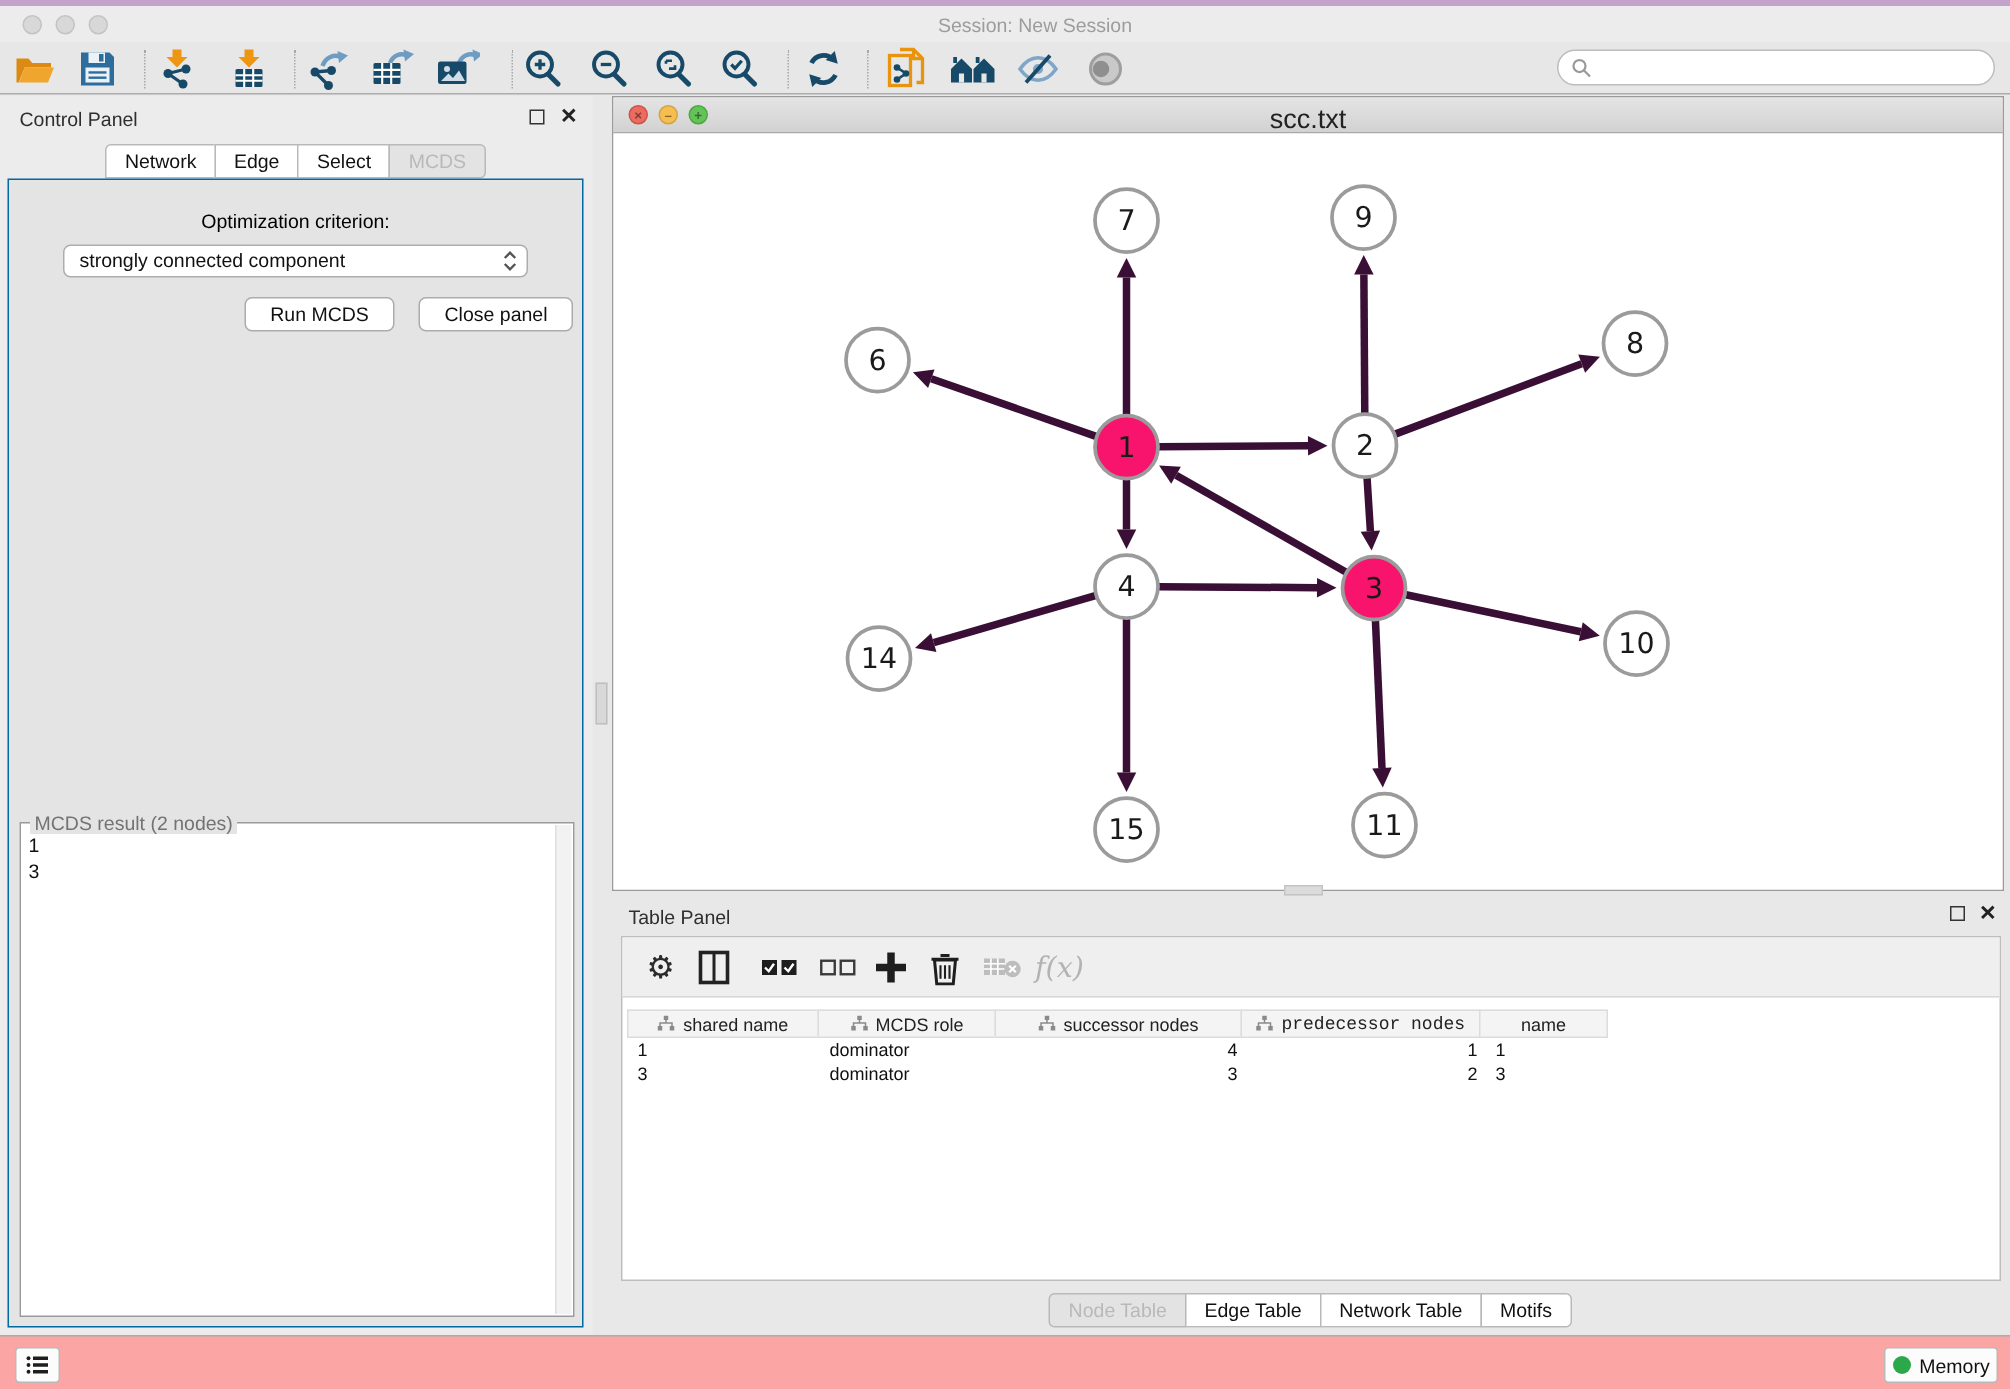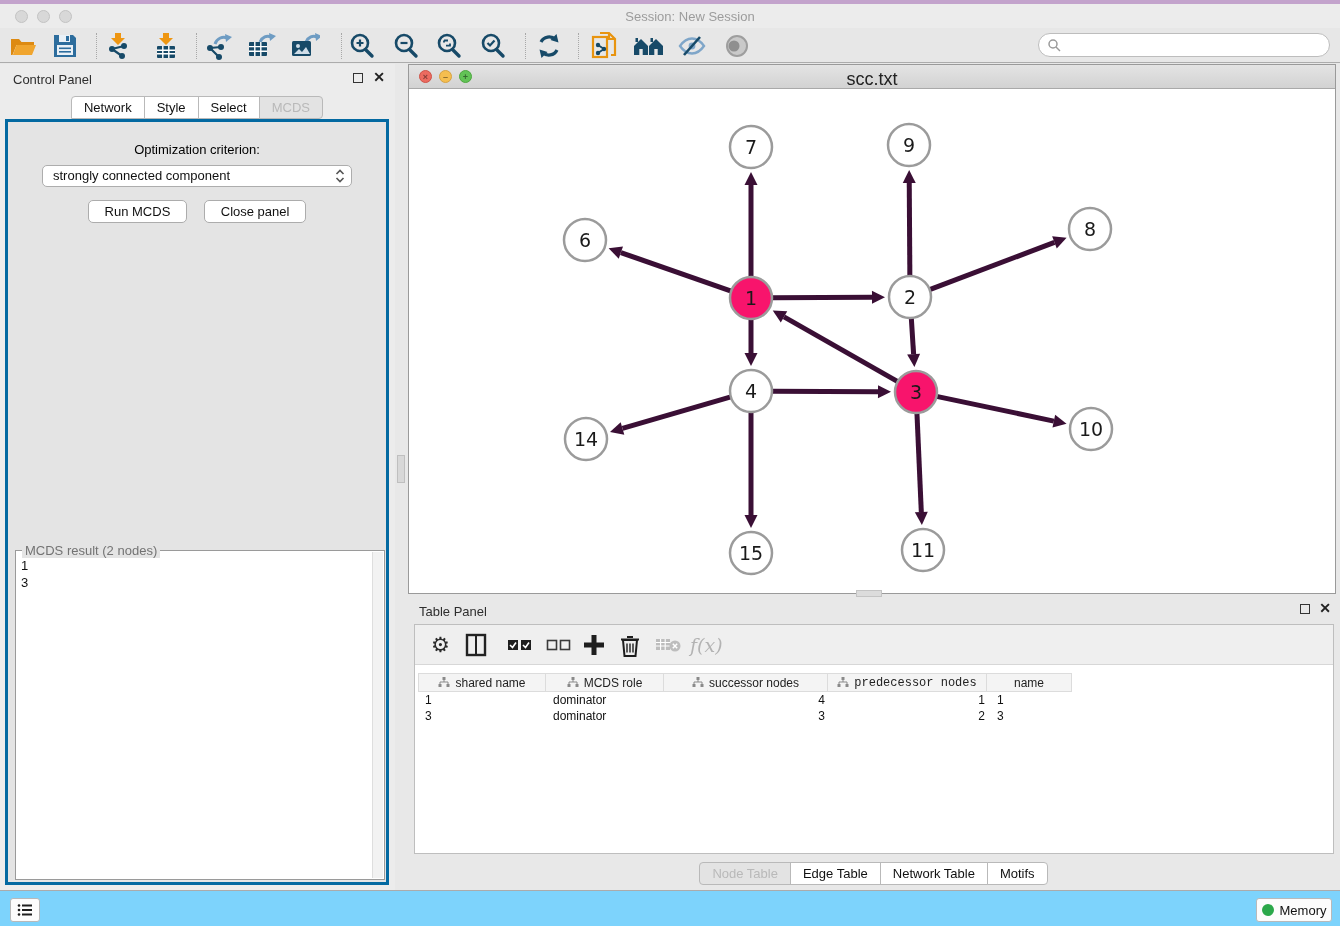--- a/index.html
+++ b/index.html
@@ -29,27 +29,27 @@
   .panel-header { position:relative; height:30px; }
   .panel-title { position:absolute; left:13px; top:8px; font-size:13px; color:#2E2E2E; }
   .float-ico { position:absolute; width:10px; height:10px; border:1.5px solid #333; top:9px; }
   .close-ico { position:absolute; top:5px; font-size:14px; font-weight:bold; color:#222; }
   .cp-tabs { position:absolute; left:0; top:32px; width:395px; text-align:center; }
   .tab { display:inline-block; padding:3px 12px; font-size:13px; border:1px solid #B9B9B9;
     background:#FFF; color:#111; margin-left:-1px; position:relative; }
   .tab.first { border-radius:4px 0 0 0; }
   .tab.active-dim { background:#E3E3E3; color:#B9B9B9; border-radius:0 4px 4px 0; }
   .cp-body { position:absolute; left:5px; top:55px; width:384px; height:766px;
-    background:#E4E4E4; border:3px solid #0369a1; }
+    background:#E4E4E4; border:1px solid #0369a1; }
   .opt-label { margin-top:20px; text-align:center; font-size:13px; color:#000; }
   .selectbox { position:relative; margin:8px auto 0; width:310px; height:22px; background:#FFF;
     border:1px solid #ADADAD; border-radius:5px; font-size:13px; line-height:20px;
     padding-left:10px; color:#111; }
   .stepper { position:absolute; right:6px; top:2px; }
-  .btn-row { text-align:center; margin-top:13px; }
+  .btn-row { text-align:right; margin-top:13px; }
   .pushbtn { display:inline-block; padding:3px 16px; background:#FFF; border:1px solid #ACACAC;
     border-radius:5px; font-size:13px; color:#111; margin:0 6px; }
   .result-group { position:absolute; left:7px; top:428px; width:370px; height:330px;
     border:1px solid #9A9A9A; background:#FFF; }
   .result-legend { position:absolute; left:6px; top:-8px; background:#E4E4E4;
     font-size:13px; color:#737373; padding:0 3px; }
   .result-text { position:absolute; left:2px; top:6px; right:13px; bottom:2px;
     font-size:13px; color:#111; line-height:17px; padding-left:3px; }
   .result-scroll { position:absolute; right:1px; top:1px; width:11px; bottom:1px;
     background:#F2F2F2; border-left:1px solid #DEDEDE; }
@@ -82,21 +82,21 @@
   .tbl-headrow { display:flex; }
   .th { height:19px; background:#F4F4F4; border:1px solid #DCDCDC; margin-left:-1px;
     font-size:12px; color:#222; display:flex; align-items:center; justify-content:center; gap:5px; }
   .td-row { display:flex; height:16px; font-size:12px; color:#111; }
   .td { padding:1px 6px 0 6px; }
   .td.num { text-align:right; }
   .tp-tabs { position:absolute; left:0; top:266px; width:100%; text-align:center; }
 
   
   .statusbar { position:absolute; left:0; top:890px; width:1340px; height:36px;
-    background:#7dd3fc; border-top:1px solid #ABABAB; }
+    background:#fca5a5; border-top:1px solid #ABABAB; }
   .sb-btn { position:absolute; top:7px; height:24px; background:#FCFCFC; border:1px solid #B9B9B9;
     border-radius:3px; display:flex; align-items:center; justify-content:center; }
   .mem-dot { width:12px; height:12px; border-radius:50%; background:#2BA84A; margin-right:6px; }
   .mem-label { font-size:13px; color:#111; }
   svg text { font-family:"DejaVu Sans", sans-serif; }
 </style>
 </head>
 <body>
 
 <div class="desktop-strip"></div>
@@ -269,21 +269,21 @@
   </div>
 </div>
 
 <div class="control-panel">
   <div class="panel-header">
     <span class="panel-title">Control Panel</span>
     <span class="float-ico" style="right:32px"></span>
     <span class="close-ico" style="right:10px">✕</span>
   </div>
   <div class="cp-tabs">
-    <span class="tab first">Network</span><span class="tab">Style</span><span class="tab">Select</span><span class="tab active-dim">MCDS</span>
+    <span class="tab first">Network</span><span class="tab">Edge</span><span class="tab">Select</span><span class="tab active-dim">MCDS</span>
   </div>
   <div class="cp-body">
     <div class="opt-label">Optimization criterion:</div>
     <div class="selectbox">
       <span>strongly connected component</span>
       <span class="stepper">
         <svg width="10" height="16" viewBox="0 0 10 16">
           <path d="M1.5 6L5 2.5 8.5 6" fill="none" stroke="#555" stroke-width="1.6"></path>
           <path d="M1.5 10L5 13.5 8.5 10" fill="none" stroke="#555" stroke-width="1.6"></path>
         </svg>

